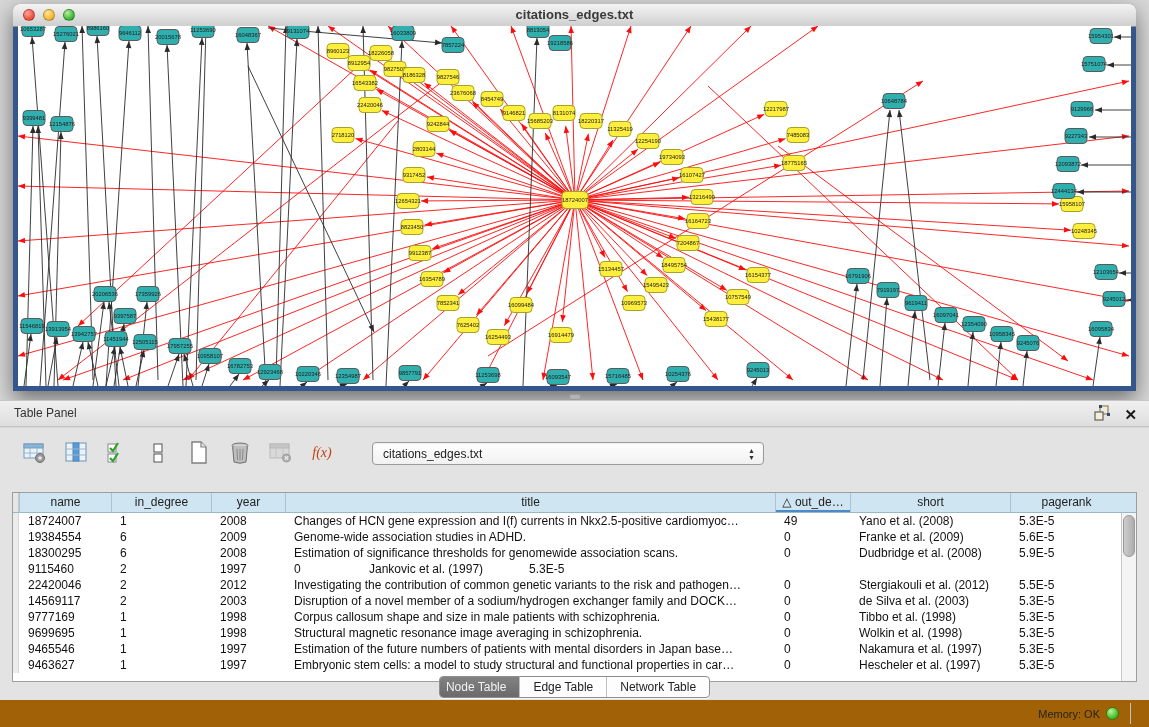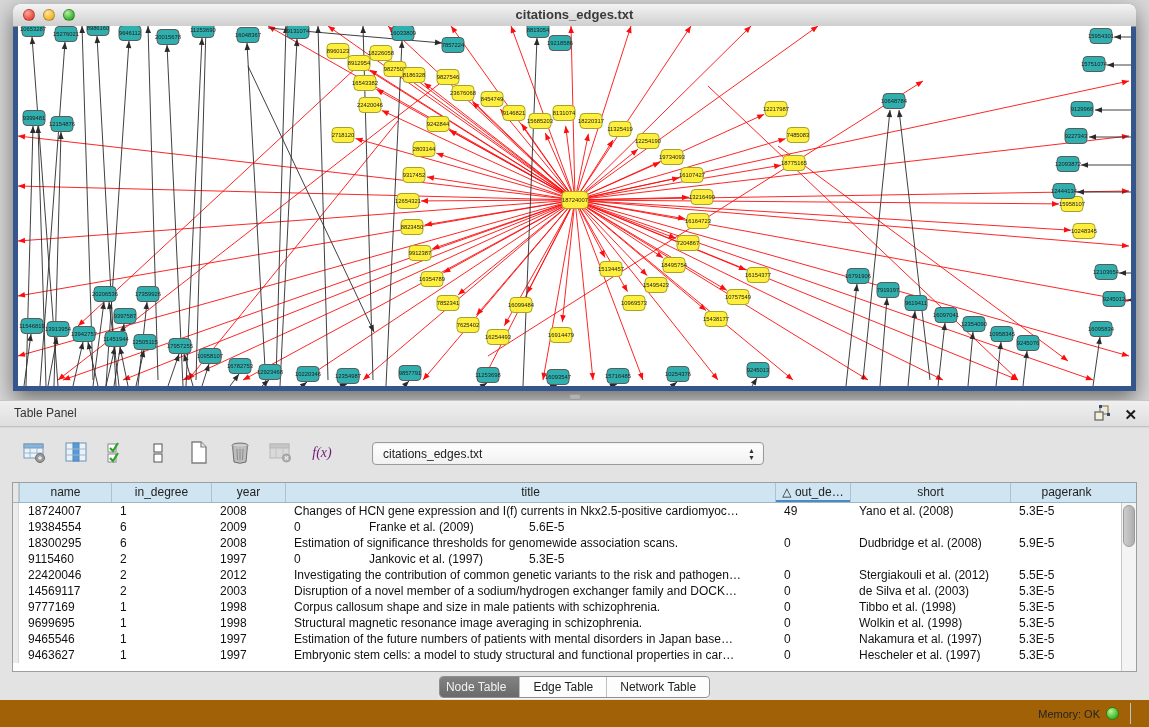--- a/index.html
+++ b/index.html
@@ -27,27 +27,27 @@
   .panelbar{position:absolute;left:0;top:400px;width:1149px;height:27px;
        background:linear-gradient(#f0f0f0,#dedede);border-top:1px solid #c6c6c6;border-bottom:1px solid #c2c2c2;box-sizing:border-box;padding-left:45px;}
   .panelbar .ptitle{position:absolute;left:14px;top:0;line-height:25px;font-size:12px;color:#333;}
   .panelbar .pbtns{position:absolute;right:12px;top:4px;display:flex;gap:14px;align-items:center;}
   .close-x{font-size:15px;font-weight:bold;color:#1a1a1a;line-height:16px;}
 
   
   .panelbody{position:absolute;left:0;top:428px;width:1149px;height:272px;background:#e3e3e3;}
   .toolbar{position:absolute;left:22px;top:10px;display:flex;gap:15px;align-items:center;height:30px;}
   .tbtn{width:26px;height:26px;display:flex;align-items:center;justify-content:center;}
-  .fx{font-family:"Liberation Serif",serif;font-style:italic;font-size:14px;color:#701a75;}
+  .fx{font-family:"Liberation Serif",serif;font-style:italic;font-size:14px;color:#c2410c;}
   .combo{position:relative;width:392px;height:23px;margin-left:22px;border:1px solid #9b9b9b;border-radius:4px;
        background:linear-gradient(#ffffff,#f1f1f1);font-size:12px;color:#222;line-height:22px;
        padding-left:10px;box-sizing:border-box;box-shadow:inset 0 1px 2px rgba(0,0,0,.08);}
   .combo .arrows{position:absolute;right:8px;top:4px;display:flex;flex-direction:column;line-height:7px;font-size:7px;color:#333;}
 
-  .tablewrap{position:absolute;left:12px;top:54px;width:1125px;height:190px;background:#fff;
+  .tablewrap{position:absolute;left:12px;top:64px;width:1125px;height:190px;background:#fff;
        border:1px solid #9e9e9e;box-sizing:border-box;overflow:hidden;}
   .thead{display:flex;height:20px;background:#cfe5f1;border-bottom:1px solid #9db6c6;box-sizing:border-box;}
   .th{font-size:12px;color:#222;text-align:center;line-height:19px;border-left:1px solid #a9c3d3;
       overflow:hidden;white-space:nowrap;box-sizing:border-box;}
   .th:first-child{border-left:none;}
   .th.sorted{box-shadow:inset 0 -2px 0 #4b89c8;}
   .gutter-h{width:6px;background:#e6e6e6;border-right:1px solid #c9c9c9;box-sizing:border-box;}
   .tbody .tr{display:flex;height:16px;font-size:12px;color:#111;}
   .td{overflow:hidden;white-space:nowrap;box-sizing:border-box;padding-left:9px;line-height:16px;}
   .gutter-c{width:6px;background:#ececec;border-right:1px solid #d7d7d7;box-sizing:border-box;padding:0;}
@@ -899,20 +899,21 @@
             <div class="td c-title">Changes of HCN gene expression and I(f) currents in Nkx2.5-positive cardiomyoc…</div>
             <div class="td c-out">49</div>
             <div class="td c-short">Yano et al. (2008)</div>
             <div class="td c-page">5.3E-5</div>
           </div>
           <div class="tr">
             <div class="td gutter-c"></div>
             <div class="td c-name">19384554</div>
             <div class="td c-indeg">6</div>
             <div class="td c-year">2009</div>
+            <div class="td c-title">Genome-wide association studies in ADHD.</div>
             <div class="td c-out">0</div>
             <div class="td c-short">Franke et al. (2009)</div>
             <div class="td c-page">5.6E-5</div>
           </div>
           <div class="tr">
             <div class="td gutter-c"></div>
             <div class="td c-name">18300295</div>
             <div class="td c-indeg">6</div>
             <div class="td c-year">2008</div>
             <div class="td c-title">Estimation of significance thresholds for genomewide association scans.</div>

